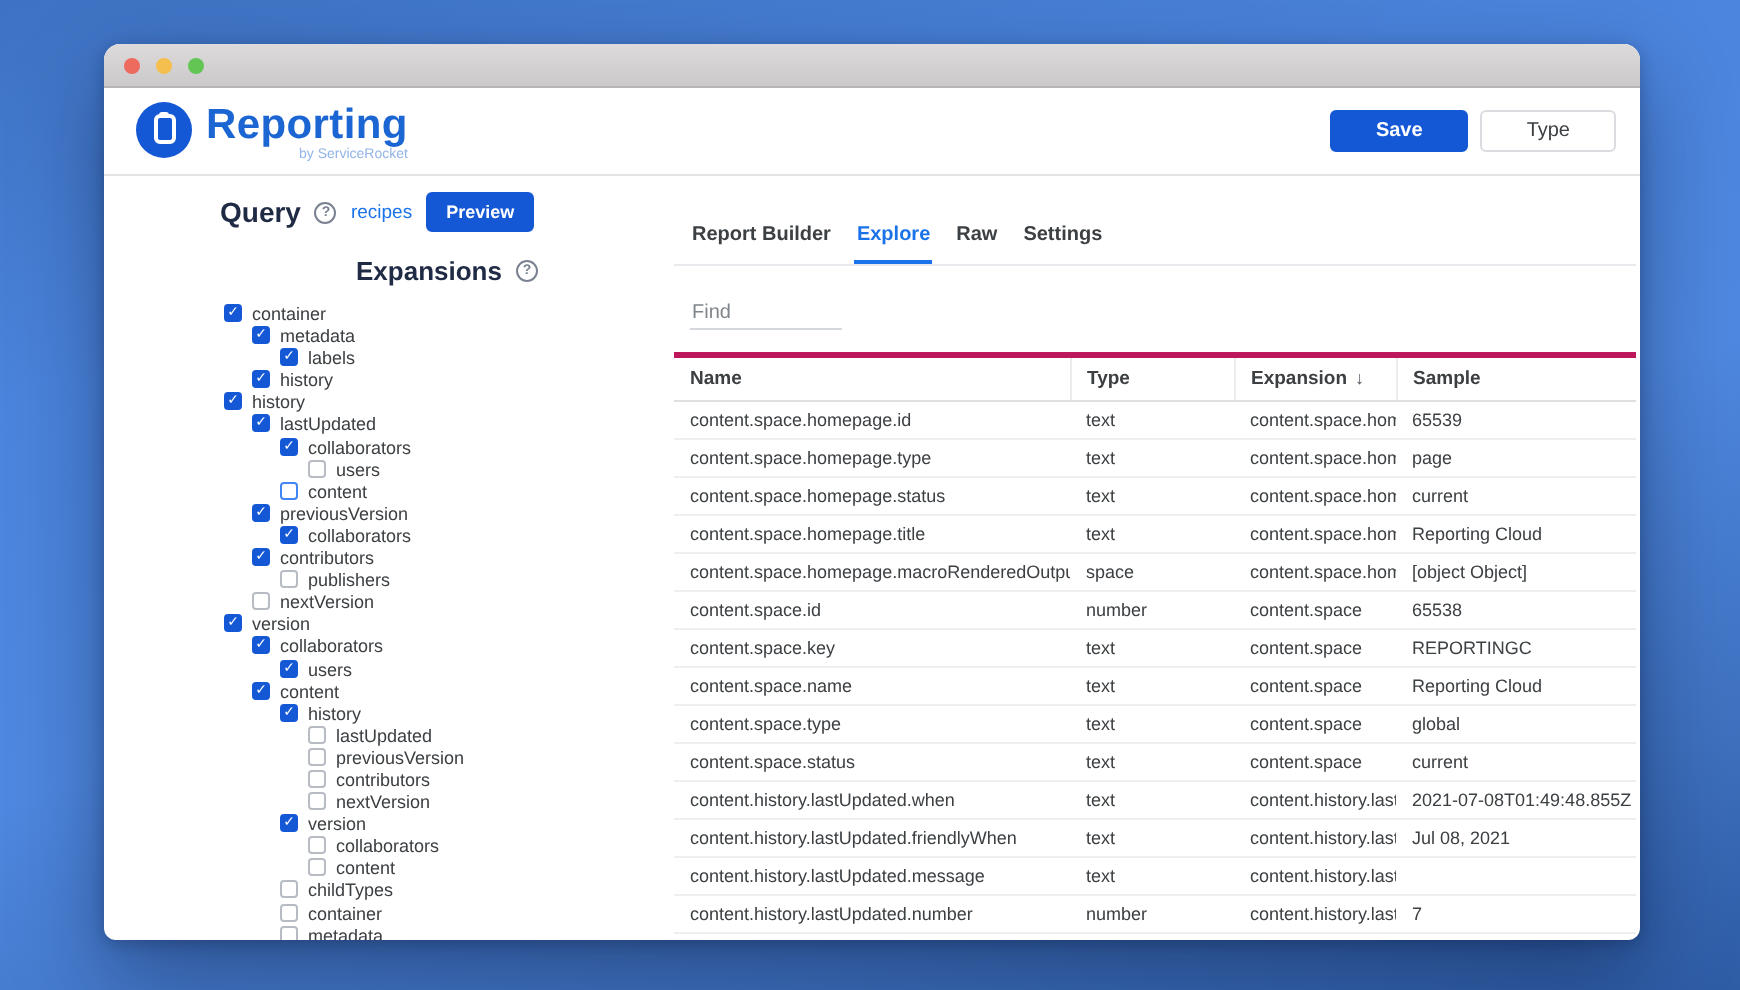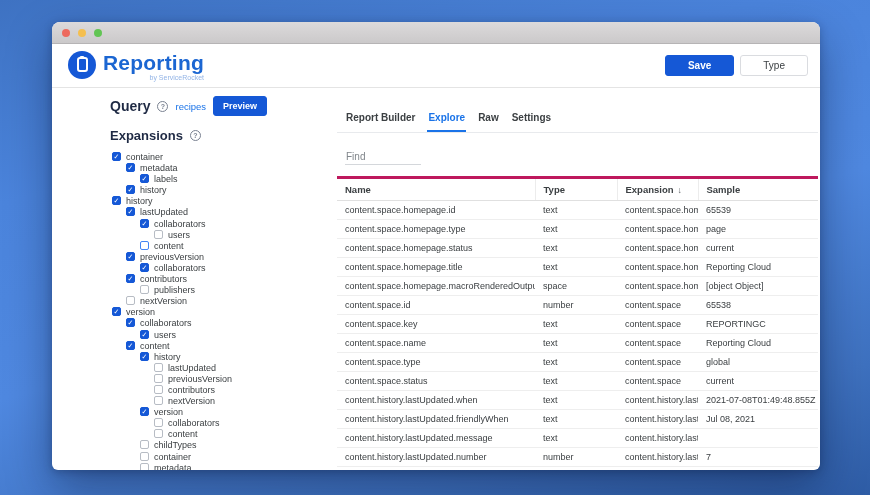--- a/index.html
+++ b/index.html
@@ -52,21 +52,21 @@
   .content { flex:1; display:flex; overflow:hidden; }
   .left-panel { flex:0 0 285px; padding:8px 0 0 58px; overflow:hidden; }
   .query-row { display:flex; align-items:center; gap:7px; }
   .section-title { font-size:14px; font-weight:bold; color:#1f2a44; }
   .help-icon {
     width:11px; height:11px; border:1px solid #7a8291; border-radius:50%;
     color:#7a8291; font-size:7px; display:inline-flex; align-items:center; justify-content:center; font-weight:bold;
   }
   .link { font-size:9.5px; color:#1a73e8; cursor:pointer; }
   .btn-preview { font-size:9px; padding:3.5px 9px; }
-  .expansions-row { display:flex; align-items:center; gap:7px; margin-top:12px; }
+  .expansions-row { display:flex; align-items:center; gap:7px; margin-top:12px;justify-content:center; }
   .expansions-row .section-title { font-size:13px; }
   .tree { margin-top:9px; }
   .tree-row { display:flex; align-items:flex-start; height:11.1px; }
   .cbx {
     width:9px; height:9px; border-radius:2px; flex:0 0 9px; margin-right:5px;
     display:flex; align-items:center; justify-content:center; cursor:pointer;
   }
   .cbx.checked { background:var(--accent); border:1px solid var(--accent); color:#fff; font-size:7px; line-height:7px; }
   .cbx.unchecked { background:#fff; border:1px solid #b7bcc4; color:transparent; }
   .cbx.outlined { background:#fff; border:1px solid #4285f4; color:transparent; }

